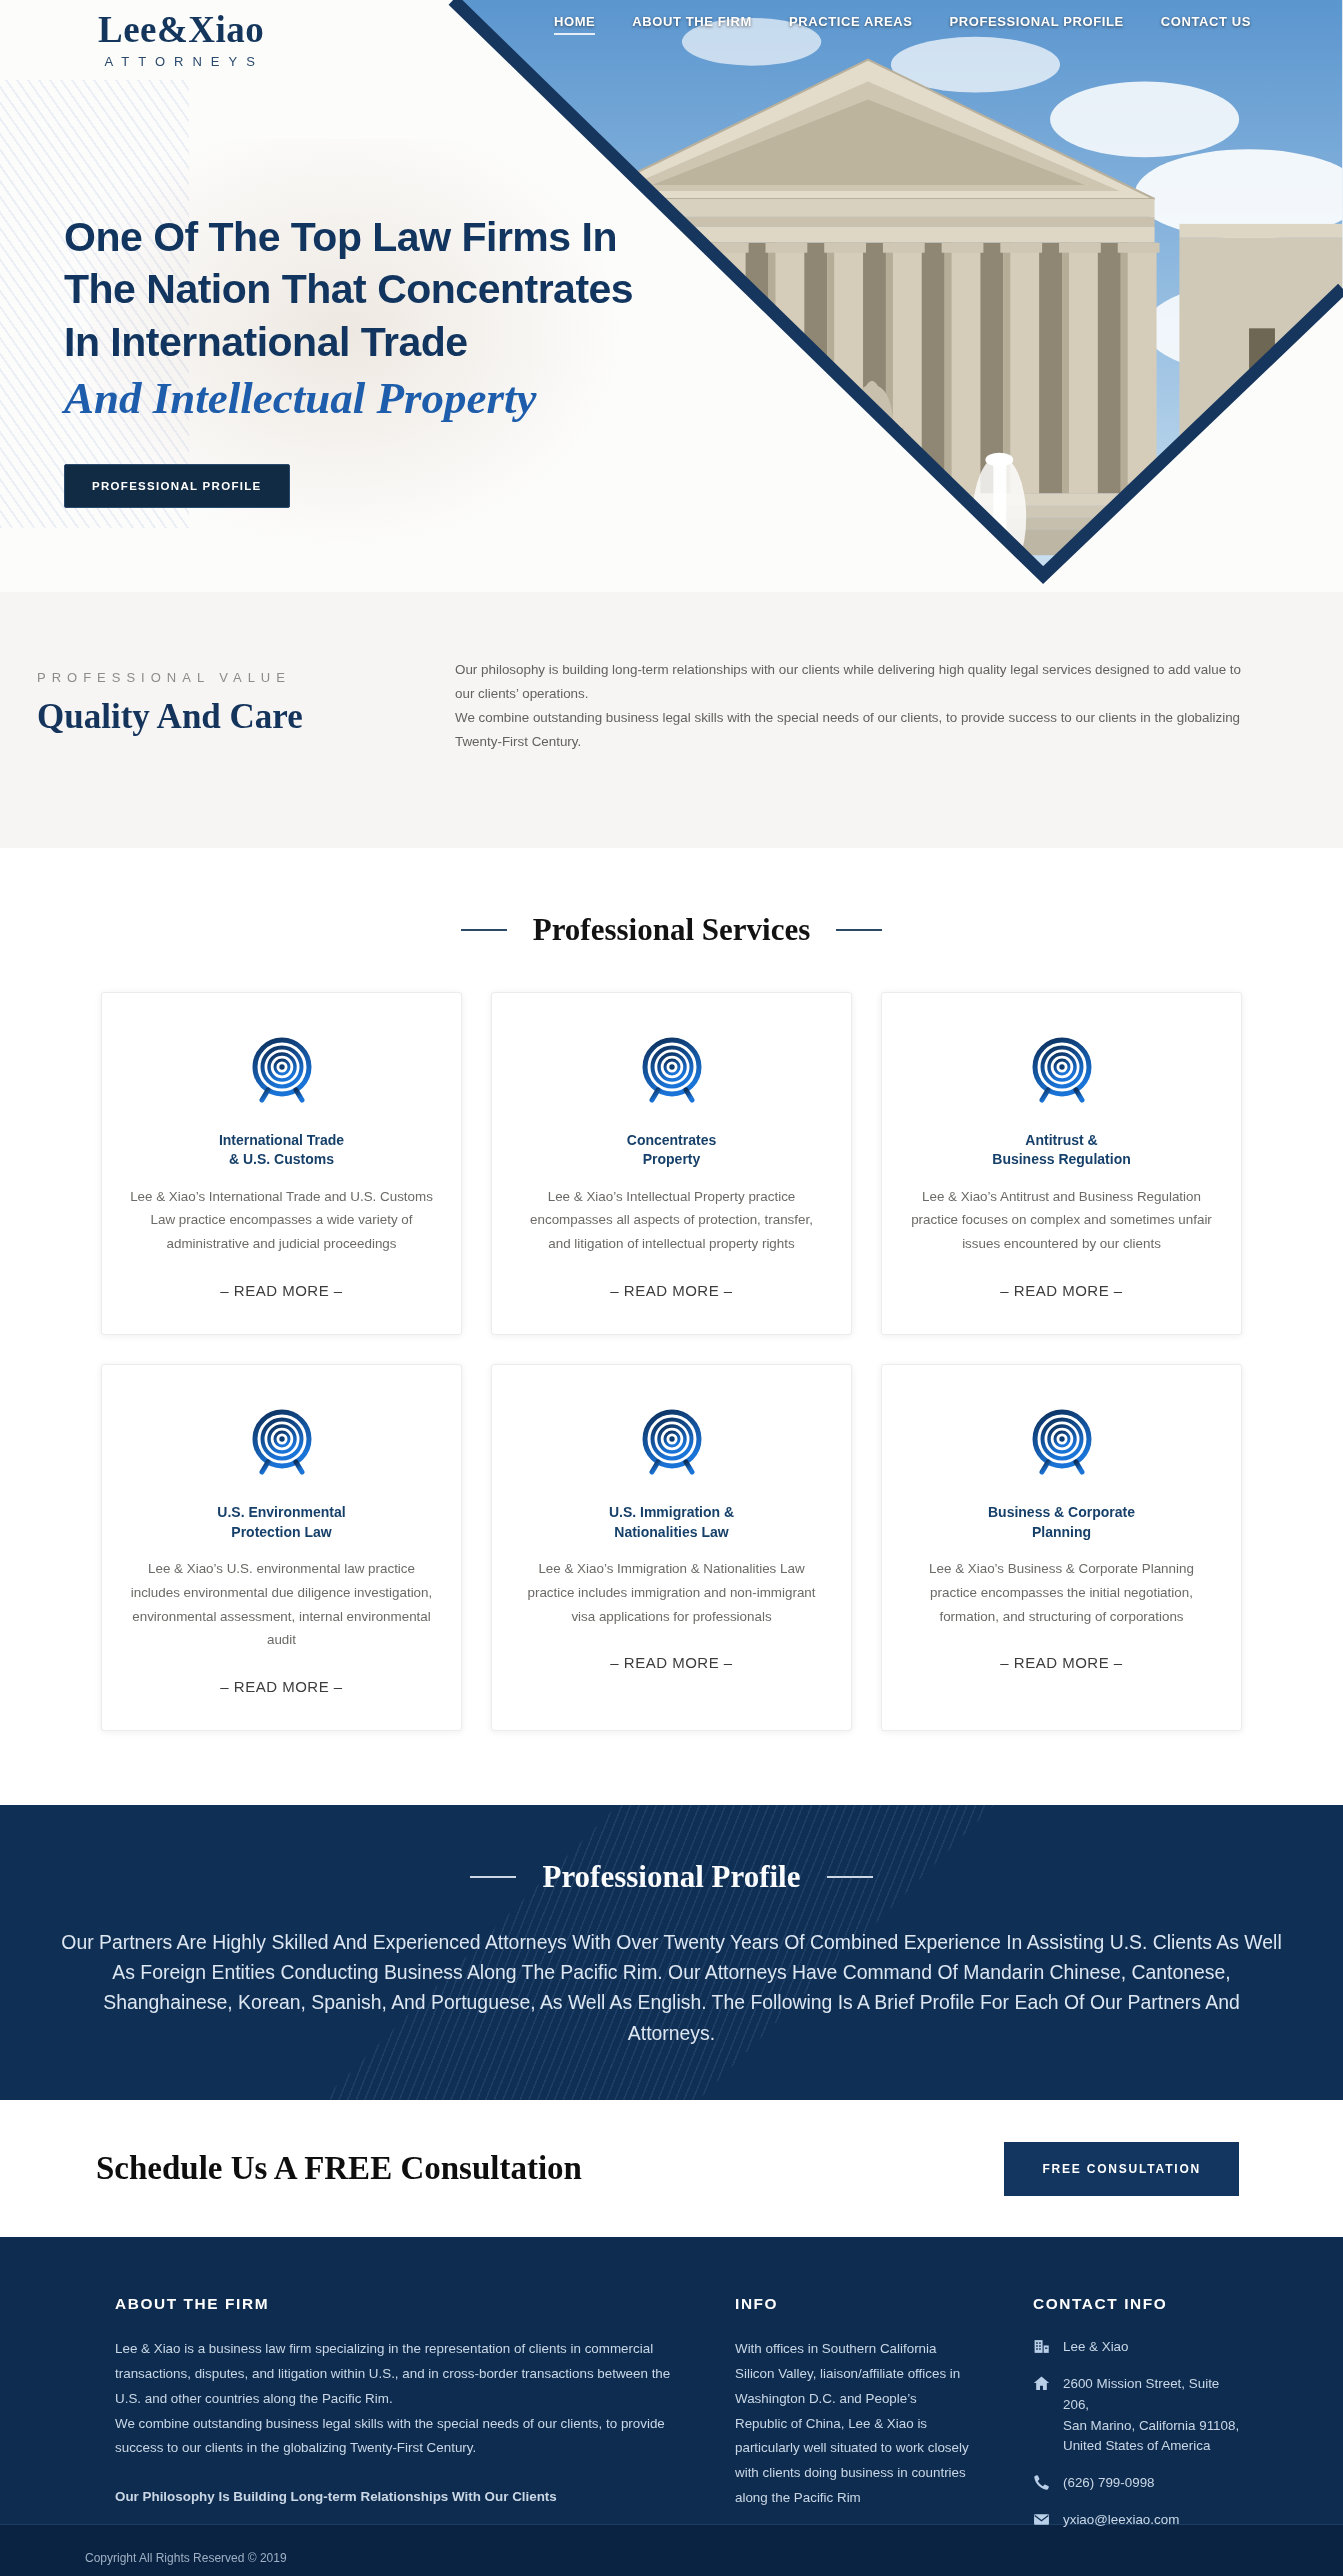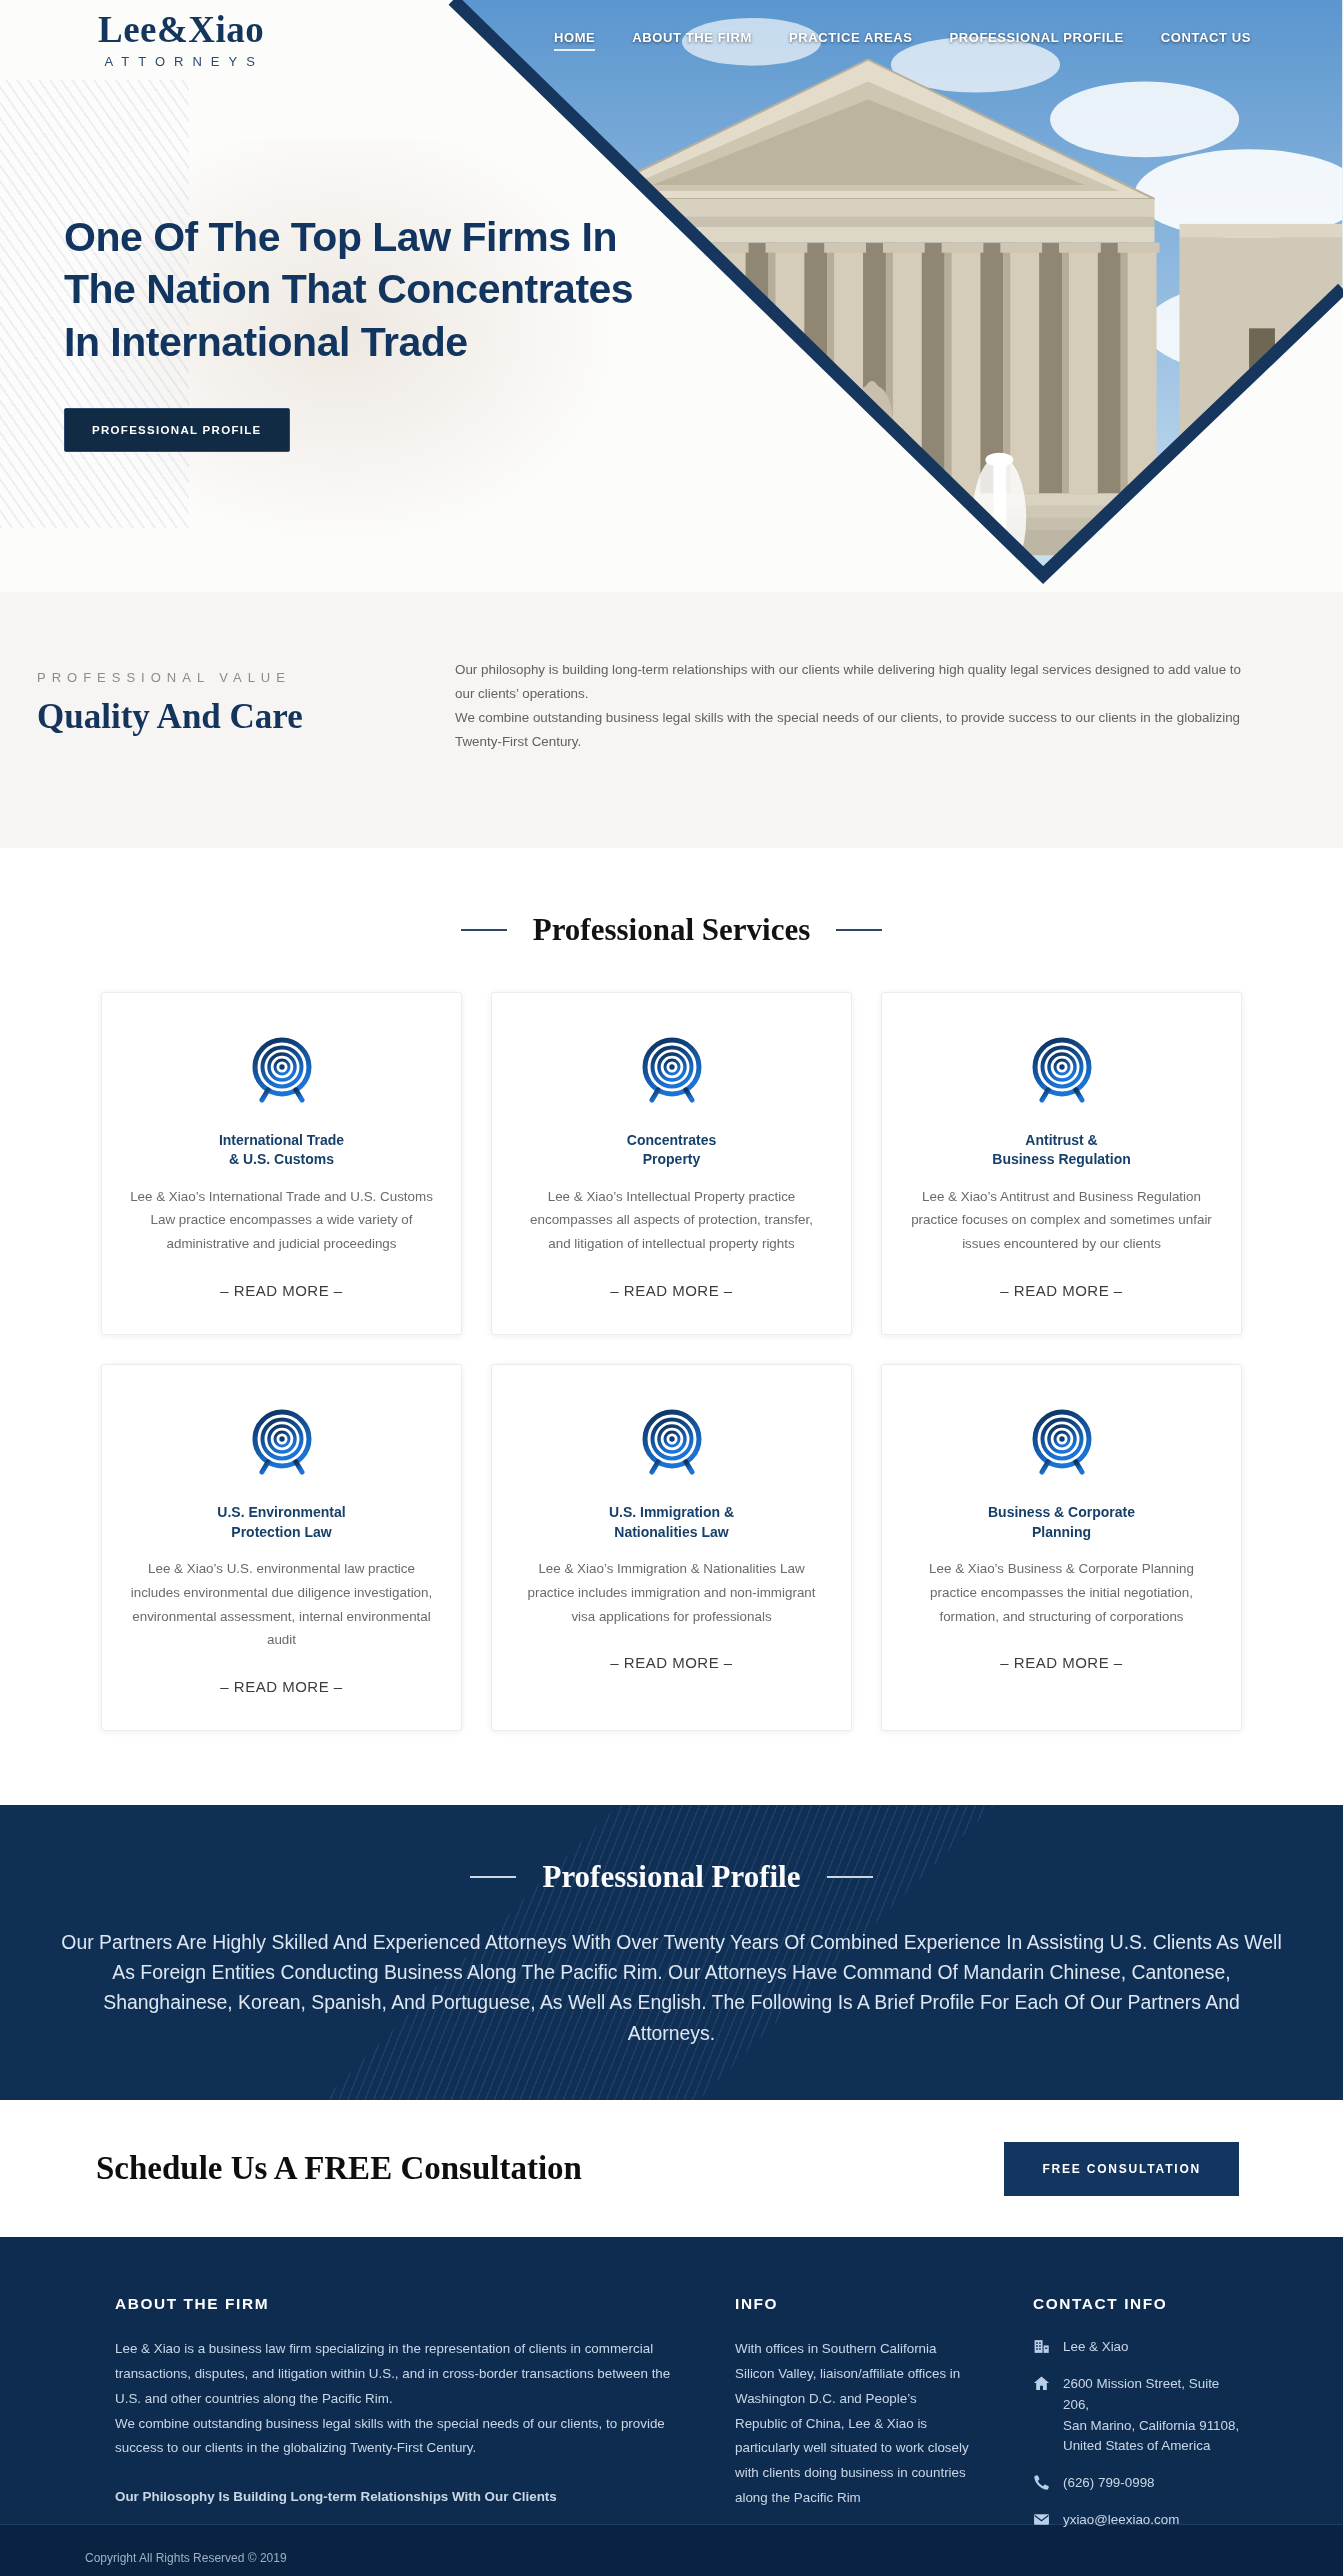--- a/index.html
+++ b/index.html
@@ -15,21 +15,21 @@
     background:repeating-linear-gradient(55deg, rgba(80,115,195,.12) 0 2px, transparent 2px 9px);
     opacity:.8; pointer-events:none; }
   .hero-art { position:absolute; top:0; left:0; }
 
   .hero-header { position:absolute; top:0; left:0; right:0; display:flex;
     justify-content:space-between; align-items:flex-start; padding:10px 92px 0 98px; }
   .logo { text-align:center; cursor:pointer; }
   .logo-title { font-family:"Liberation Serif", serif; font-weight:700; font-size:37px;
     color:#14365c; letter-spacing:0.5px; line-height:1.1; }
   .logo-sub { font-size:13px; color:#2b4a6b; letter-spacing:9px; margin-top:3px; padding-left:6px; }
-  .main-nav { display:flex; gap:37px; margin-top:20px; }
+  .main-nav { display:flex; gap:37px; margin-top:4px; }
   .nav-link { font-size:13px; font-weight:700; color:#fff; letter-spacing:0.6px;
     text-decoration:none; text-shadow:0 1px 3px rgba(0,0,0,.55); padding-bottom:4px; cursor:pointer; }
   .nav-link.active { border-bottom:2px solid #e8eef5; }
 
   .hero-copy { position:absolute; left:64px; top:211px; }
   .hero-title { font-size:41px; font-weight:700; color:#11355e; line-height:1.28; letter-spacing:-0.5px; }
   .hero-title span { display:block; }
   .hero-italic { font-family:"Liberation Serif", serif; font-style:italic; font-weight:700;
     font-size:45px; color:#1d5dab; margin-top:4px; }
   .hero-cta { display:inline-block; margin-top:40px; background:#112b45; color:#fff;
@@ -208,20 +208,21 @@
       <a class="nav-link">CONTACT US</a>
     </nav>
   </header>
 
   <div class="hero-copy">
     <h1 class="hero-title">
       <span>One Of The Top Law Firms In</span>
       <span>The Nation That Concentrates</span>
       <span>In International Trade</span>
     </h1>
+    <div class="hero-italic">And Intellectual Property</div>
     <button class="hero-cta">PROFESSIONAL PROFILE</button>
   </div>
 </section>
 
 <section class="value">
   <div class="value-left">
     <div class="value-eyebrow">PROFESSIONAL VALUE</div>
     <div class="value-title">Quality And Care</div>
   </div>
   <div class="value-right">

